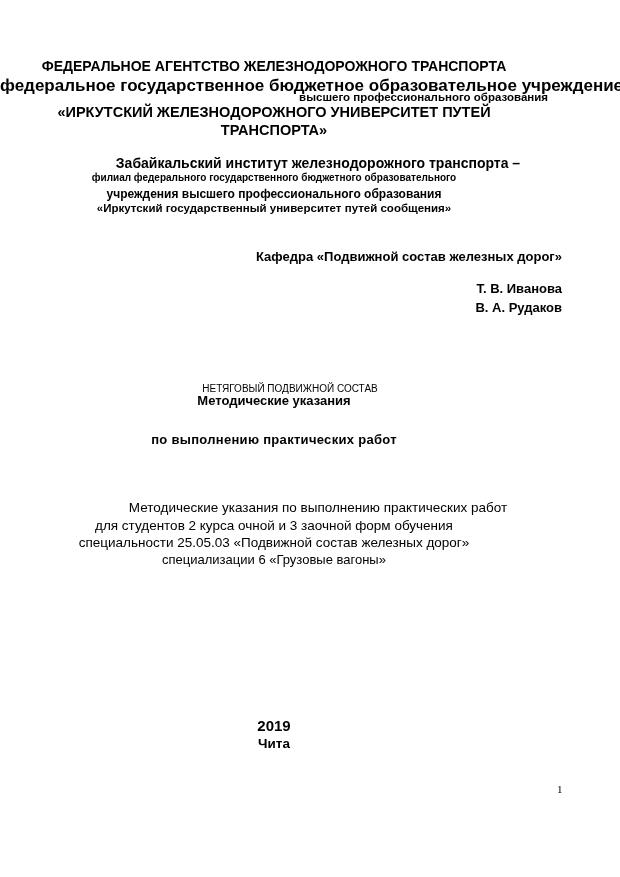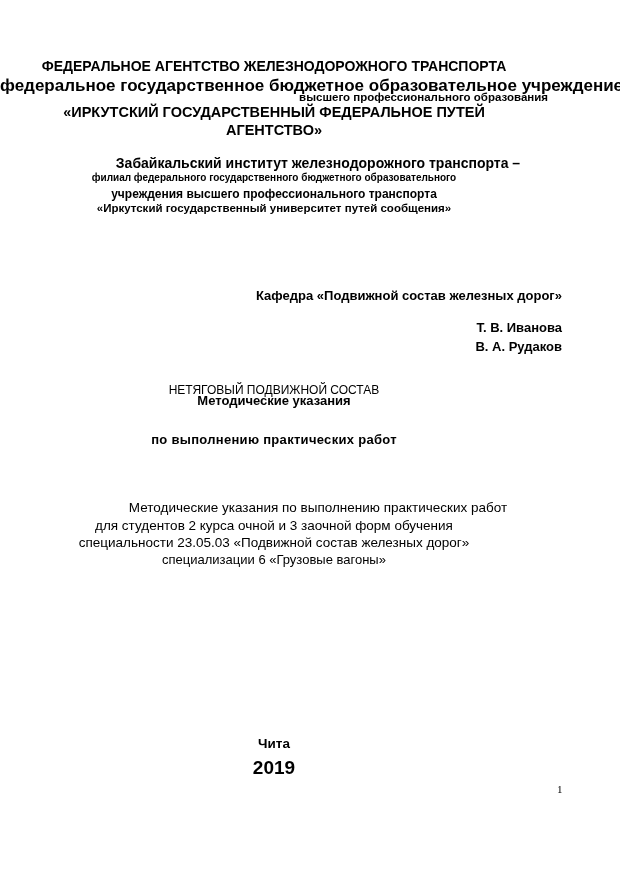--- a/index.html
+++ b/index.html
@@ -1,46 +1,46 @@
 <!DOCTYPE html>
 <html><head>
   <meta charset="utf-8">
   <style>
     html, body { margin: 0; padding: 0; background: #ffffff; }
     body { width: 620px; height: 877px; position: relative; overflow: hidden; color: #000; font-family: "Liberation Sans", sans-serif; }
     .line { position: absolute; left: 0; width: 548px; text-align: center; white-space: nowrap; }
     .b { font-weight: bold; }
-    .r { position: absolute; white-space: nowrap; text-align: right; margin-top: 39px; }
+    .r { position: absolute; white-space: nowrap; text-align: right; }
   </style>
 </head>
 <body>
 
 <div>
 
   <div class="line b" style="top:58px;font-size:14px;">ФЕДЕРАЛЬНОЕ АГЕНТСТВО ЖЕЛЕЗНОДОРОЖНОГО ТРАНСПОРТА</div>
   <div class="line b" style="top:76px;font-size:17px;">федеральное государственное бюджетное образовательное учреждение</div>
   <div class="line b" style="top:91px;font-size:11.5px;text-align:right;">высшего профессионального образования</div>
-  <div class="line b" style="top:104px;font-size:14.5px;">«ИРКУТСКИЙ ГОСУДАРСТВЕННЫЙ ФЕДЕРАЛЬНОЕ ПУТЕЙ</div>
-  <div class="line b" style="top:122px;font-size:14.5px;">АГЕНТСТВО»</div>
+  <div class="line b" style="top:104px;font-size:14.5px;">«ИРКУТСКИЙ ЖЕЛЕЗНОДОРОЖНОГО УНИВЕРСИТЕТ ПУТЕЙ</div>
+  <div class="line b" style="top:122px;font-size:14.5px;">ТРАНСПОРТА»</div>
 
   <div class="line b" style="top:155px;font-size:14px;padding-left:44px;">Забайкальский институт железнодорожного транспорта –</div>
   <div class="line b" style="top:172px;font-size:10px;">филиал федерального государственного бюджетного образовательного</div>
-  <div class="line b" style="top:187px;font-size:12px;">учреждения высшего профессионального транспорта</div>
+  <div class="line b" style="top:187px;font-size:12px;">учреждения высшего профессионального образования</div>
   <div class="line b" style="top:202px;font-size:11.5px;">«Иркутский государственный университет путей сообщения»</div>
 
   <div class="r b" style="top:249px;right:58px;font-size:13px;">Кафедра «Подвижной состав железных дорог»</div>
   <div class="r b" style="top:281px;right:58px;font-size:13px;">Т. В. Иванова</div>
   <div class="r b" style="top:300px;right:58px;font-size:13px;">В. А. Рудаков</div>
 
-  <div class="line" style="top:383px;font-size:12px;">НЕТЯГОВЫЙ  ПОДВИЖНОЙ СОСТАВ</div>
+  <div class="line" style="top:383px;font-size:10px;margin-left:16px;">НЕТЯГОВЫЙ  ПОДВИЖНОЙ СОСТАВ</div>
   <div class="line b" style="top:393px;font-size:13px;">Методические указания</div>
   <div class="line b" style="top:432px;font-size:13px;letter-spacing:0.3px;">по выполнению  практических  работ</div>
 
   <div class="line" style="top:500px;font-size:13.5px;margin-left:44px;">Методические указания по выполнению  практических  работ</div>
   <div class="line" style="top:518px;font-size:13.5px;">для студентов 2 курса очной и 3  заочной форм обучения</div>
-  <div class="line" style="top:535px;font-size:13.5px;">специальности  23.05.03 «Подвижной состав  железных дорог»</div>
+  <div class="line" style="top:535px;font-size:13.5px;">специальности  25.05.03 «Подвижной состав  железных дорог»</div>
   <div class="line" style="top:552px;font-size:13px;">специализации  6 «Грузовые вагоны»</div>
 
   <div class="line b" style="top:736px;font-size:13.5px;">Чита</div>
-  <div class="line b" style="top:757px;font-size:19px;">2019</div>
+  <div class="line b" style="top:717px;font-size:15px;">2019</div>
 
   <div style="position:absolute;top:783px;left:557px;font-size:11px;font-family:'Liberation Serif', serif;">1</div>
 </div>
 
 </body></html>

